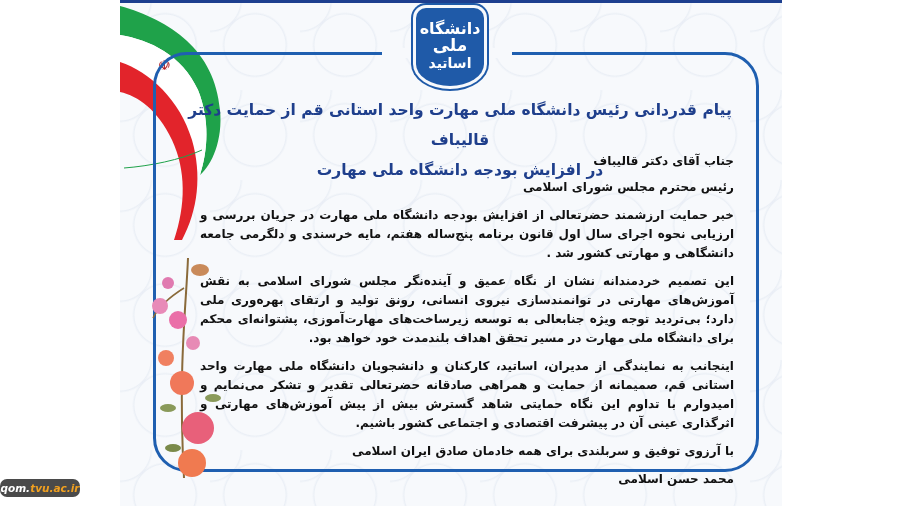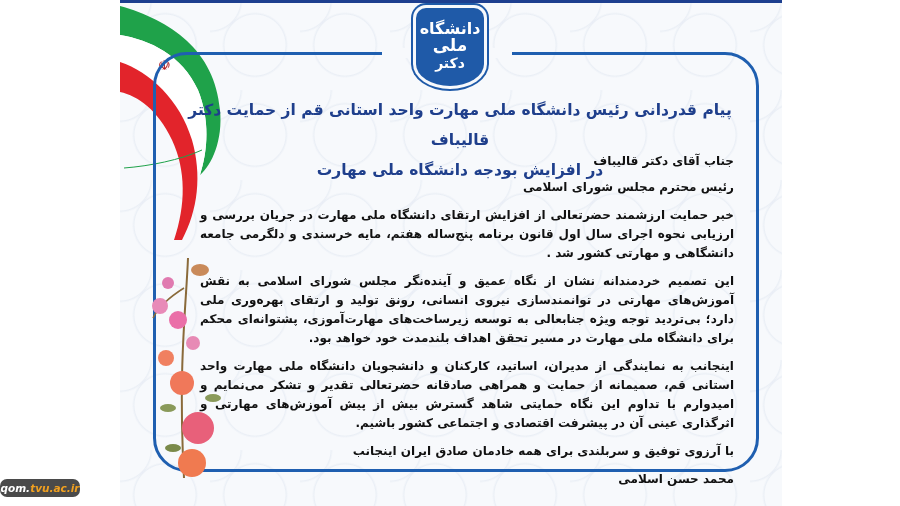--- a/index.html
+++ b/index.html
@@ -61,35 +61,35 @@
     <path d="M4 168 C30 166 60 160 82 150" stroke="#1fa24a" stroke-width="1" fill="none"></path>
     <line x1="0" y1="92" x2="0" y2="240" stroke="#1f5fb0" stroke-width="0"></line>
   </svg>
 
   <div class="frame"></div>
   <div class="frame-gap"></div>
 
   <div class="logo">
     <span class="l1">دانشگاه</span>
     <span class="l2">ملی</span>
-    <span class="l3">دکتر</span>
+    <span class="l3">اساتید</span>
   </div>
 
   <div class="title">
     <div>پیام قدردانی رئیس دانشگاه ملی مهارت واحد استانی قم از حمایت دکتر قالیباف</div>
     <div>در افزایش بودجه دانشگاه ملی مهارت</div>
   </div>
 
   <div class="body-text">
     <p class="tight">جناب آقای دکتر قالیباف</p>
     <p>رئیس محترم مجلس شورای اسلامی</p>
-    <p>خبر حمایت ارزشمند حضرتعالی از افزایش ارتقای دانشگاه ملی مهارت در جریان بررسی و ارزیابی نحوه اجرای سال اول قانون برنامه پنج‌ساله هفتم، مایه خرسندی و دلگرمی جامعه دانشگاهی و مهارتی کشور شد .</p>
+    <p>خبر حمایت ارزشمند حضرتعالی از افزایش بودجه دانشگاه ملی مهارت در جریان بررسی و ارزیابی نحوه اجرای سال اول قانون برنامه پنج‌ساله هفتم، مایه خرسندی و دلگرمی جامعه دانشگاهی و مهارتی کشور شد .</p>
     <p>این تصمیم خردمندانه نشان از نگاه عمیق و آینده‌نگر مجلس شورای اسلامی به نقش آموزش‌های مهارتی در توانمندسازی نیروی انسانی، رونق تولید و ارتقای بهره‌وری ملی دارد؛ بی‌تردید توجه ویژه جنابعالی به توسعه زیرساخت‌های مهارت‌آموزی، پشتوانه‌ای محکم برای دانشگاه ملی مهارت در مسیر تحقق اهداف بلندمدت خود خواهد بود.</p>
     <p>اینجانب به نمایندگی از مدیران، اساتید، کارکنان و دانشجویان دانشگاه ملی مهارت واحد استانی قم، صمیمانه از حمایت و همراهی صادقانه حضرتعالی تقدیر و تشکر می‌نمایم و امیدوارم با تداوم این نگاه حمایتی شاهد گسترش بیش از پیش آموزش‌های مهارتی و اثرگذاری عینی آن در پیشرفت اقتصادی و اجتماعی کشور باشیم.</p>
-    <p>با آرزوی توفیق و سربلندی برای همه خادمان صادق ایران اینجانب</p>
+    <p>با آرزوی توفیق و سربلندی برای همه خادمان صادق ایران اسلامی</p>
     <p class="tight" style="margin-bottom:2px">محمد حسن اسلامی</p>
   </div>
 
   <svg class="flowers" viewBox="0 0 80 240">
     <path d="M40 10 C38 60 30 120 36 230" stroke="#8a6a3a" stroke-width="2" fill="none"></path>
     <path d="M36 40 C20 50 10 60 5 70" stroke="#8a6a3a" stroke-width="1.5" fill="none"></path>
     <ellipse cx="52" cy="22" rx="9" ry="6" fill="#c98a5a"></ellipse>
     <circle cx="20" cy="35" r="6" fill="#e07ab0"></circle>
     <circle cx="12" cy="58" r="8" fill="#e88ab8"></circle>
     <circle cx="30" cy="72" r="9" fill="#ea6fa8"></circle>

